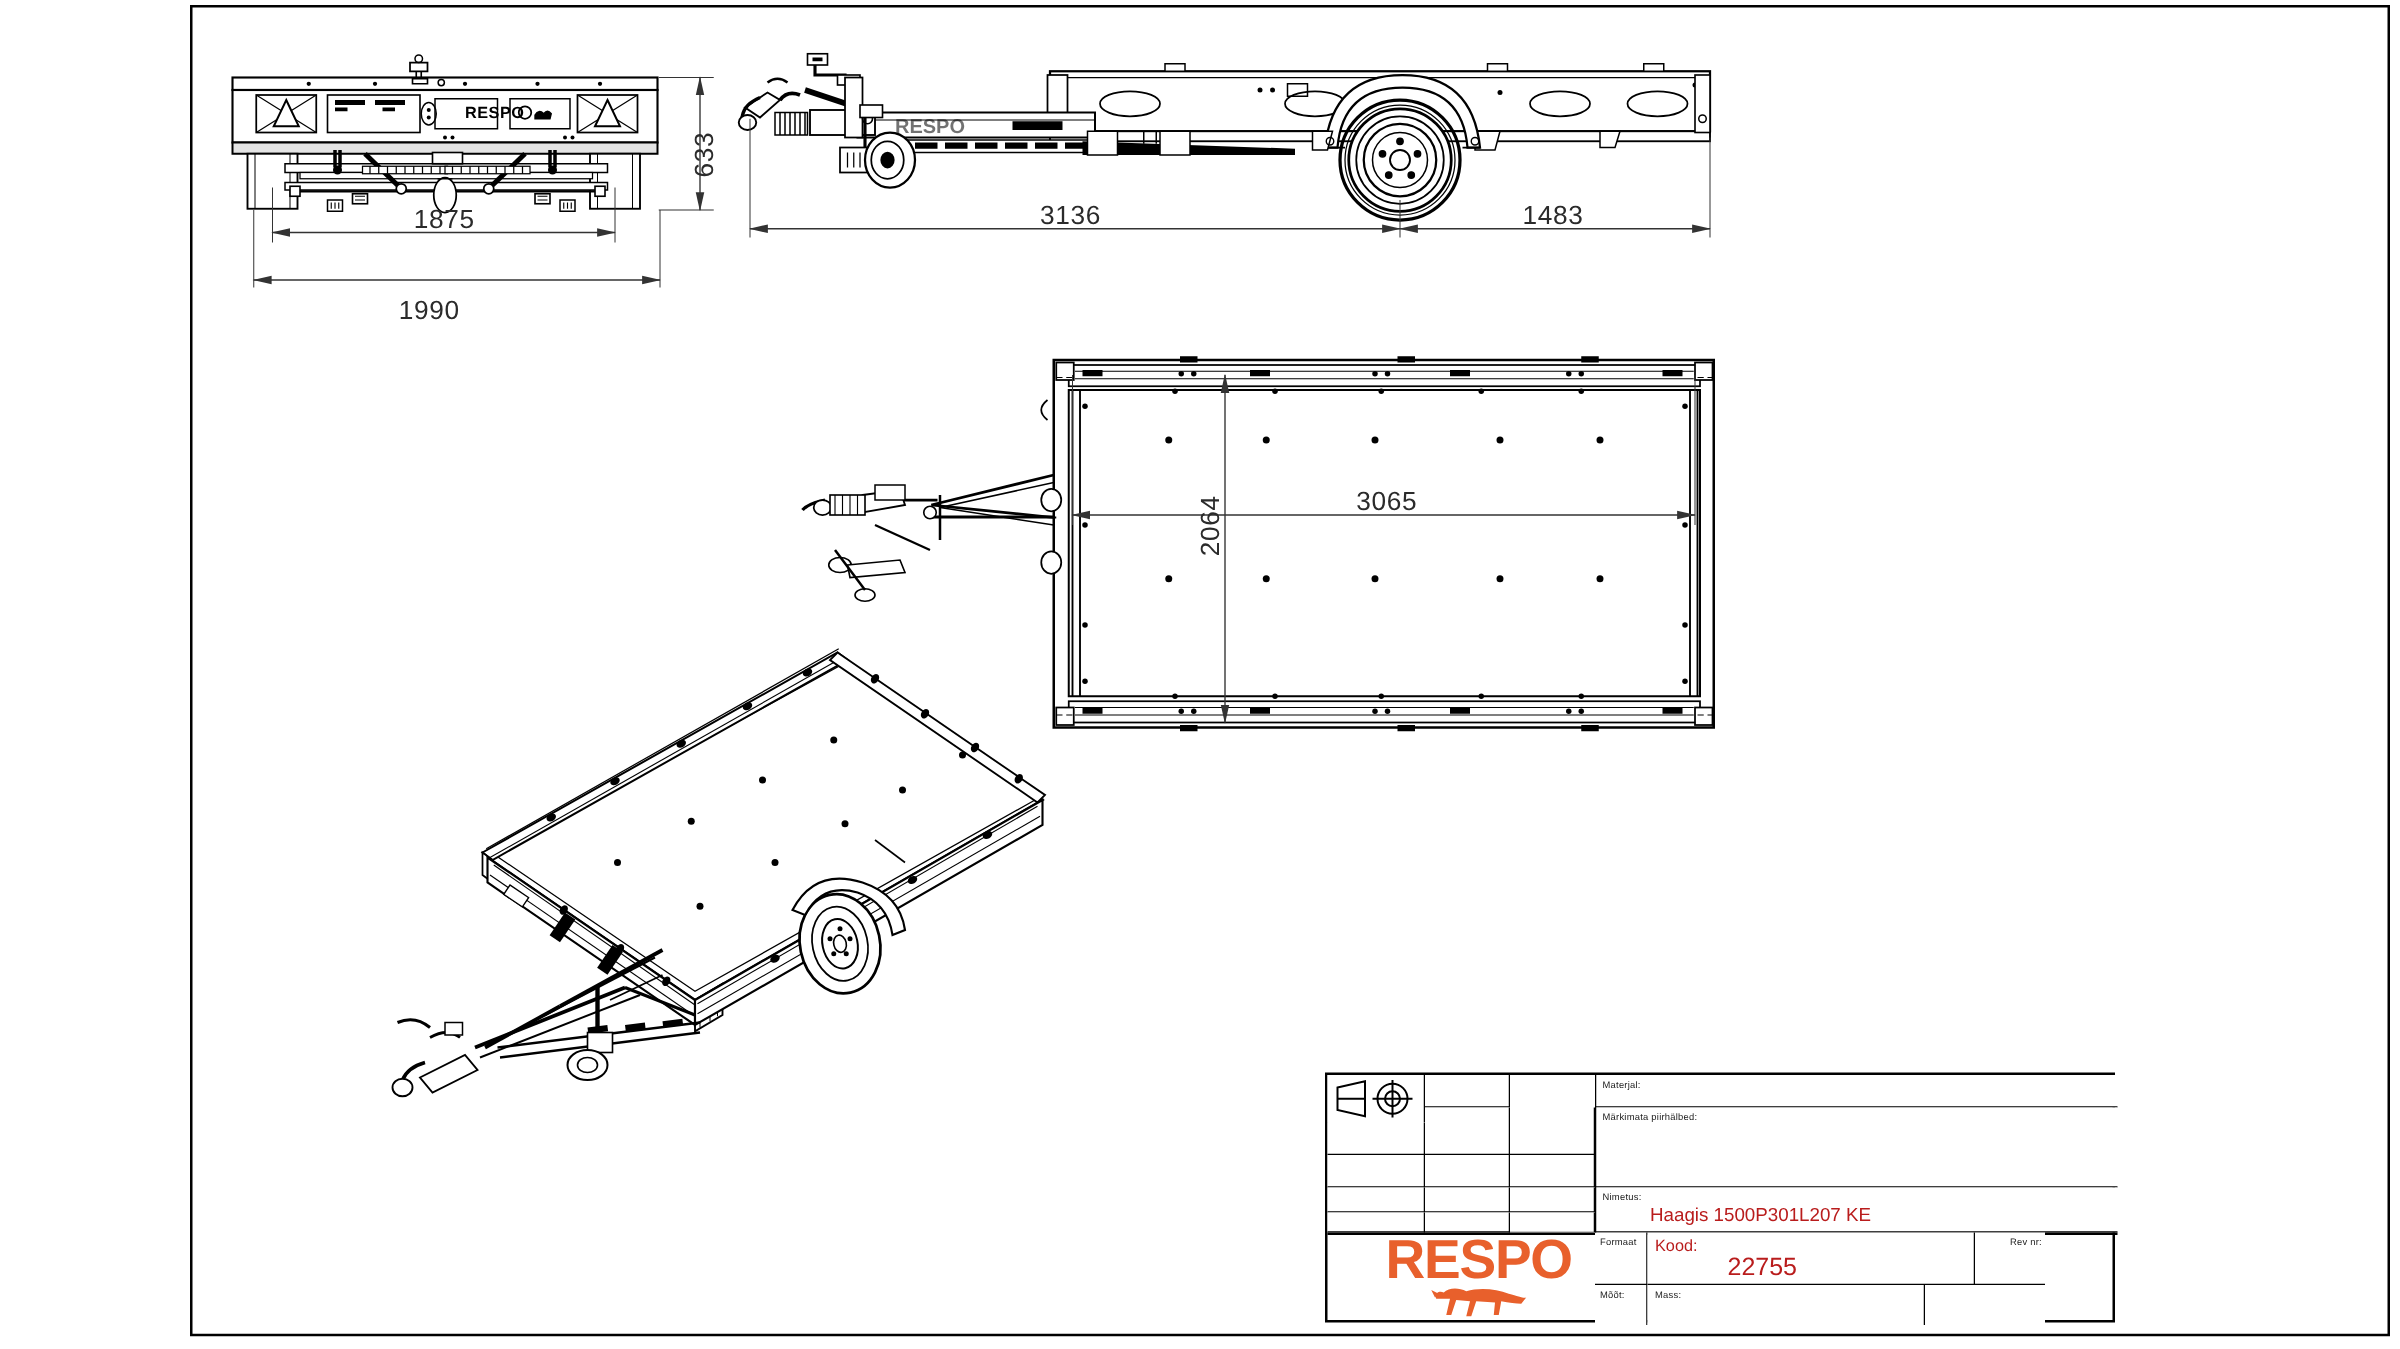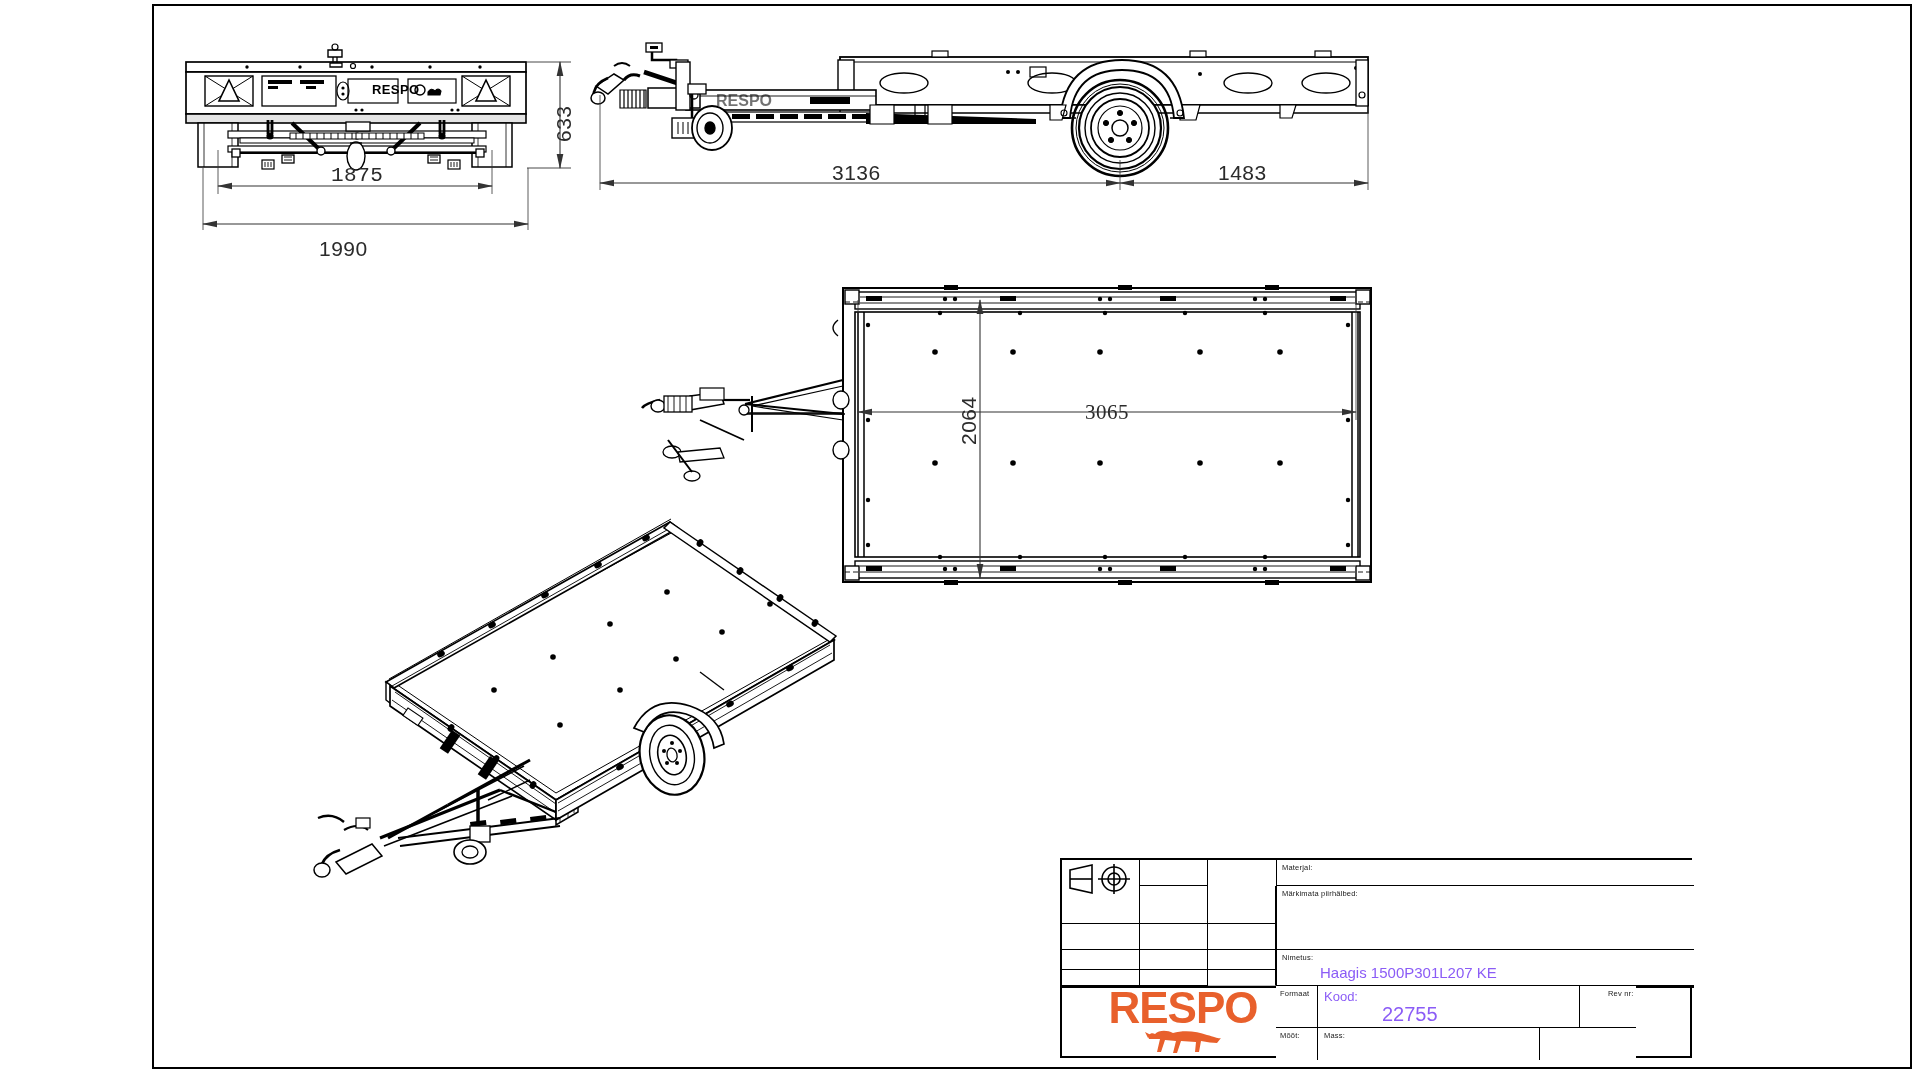--- a/index.html
+++ b/index.html
@@ -59,21 +59,21 @@
     position: absolute;
     font-size: 7.5px;
     color: #1a1a1a;
     letter-spacing: 0.2px;
     font-family: "Liberation Sans", sans-serif;
     white-space: nowrap;
   }
   .tb-value {
     position: absolute;
     font-size: 15px;
-    color: #8b5cf6;
+    color: #b91c1c;
     font-family: "Liberation Sans", sans-serif;
     white-space: nowrap;
   }
   .tb-value.big { font-size: 20px; }
   .logo-wrap {
     position: absolute;
     left: 6px; top: 126px;
     width: 230px; height: 70px;
     display: flex;
     flex-direction: column;
@@ -571,27 +571,27 @@
         </g>
 
         <path d="M634,728 q18,-34 56,-22 q30,10 34,38 l-10,4 q-4,-26 -28,-34 q-28,-8 -42,18 z" fill="#fff" stroke-width="1.7"></path>
         <path d="M700,672 L724,690" stroke-width="1.3"></path>
       </g>
 
     </g>
   </svg>
 
   <div class="dim-text vert" style="left:552px; top:142px;">633</div>
-  <div class="dim-text" style="left:331px; top:164px;font-family:Liberation Mono, monospace;">1875</div>
+  <div class="dim-text" style="left:331px; top:164px;">1875</div>
   <div class="dim-text" style="left:319px; top:202px;margin-top:35px;">1990</div>
 
   <div class="dim-text" style="left:832px; top:161px;text-align:center;">3136</div>
   <div class="dim-text" style="left:1218px; top:161px;">1483</div>
 
-  <div class="dim-text" style="left:1085px; top:400px;font-family:Liberation Serif, serif;">3065</div>
+  <div class="dim-text" style="left:1085px; top:390px;">3065</div>
   <div class="dim-text vert" style="left:957px; top:445px;">2064</div>
 
   <div class="titleblock">
 
     <div class="tb-cell" style="left:0; top:0; width:78px; height:38px; border-bottom:none;">
       <svg width="78" height="38" viewBox="0 0 78 38">
         <g stroke="#000" fill="none" stroke-width="1.6">
           <path d="M8,10 L30,5 L30,33 L8,28 Z"></path>
           <path d="M8,19 H30"></path>
           <circle cx="52" cy="19" r="12"></circle>

